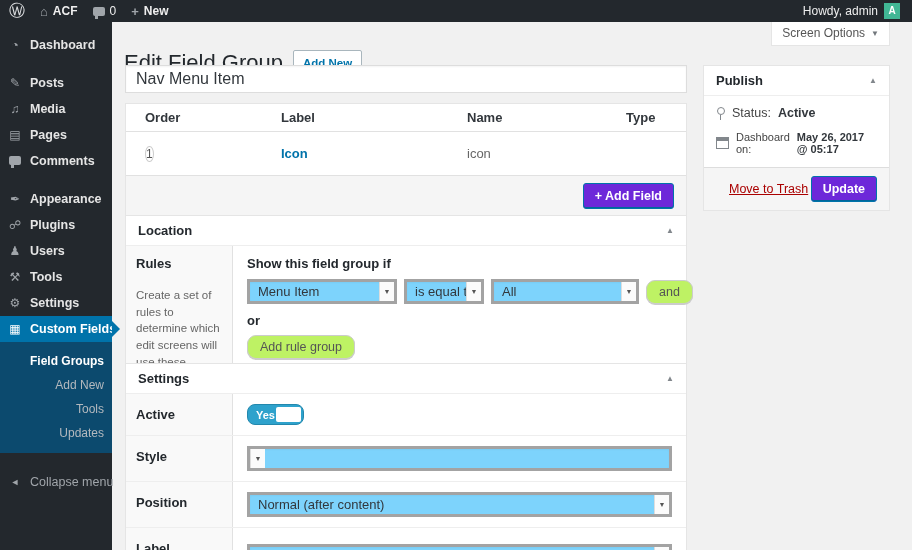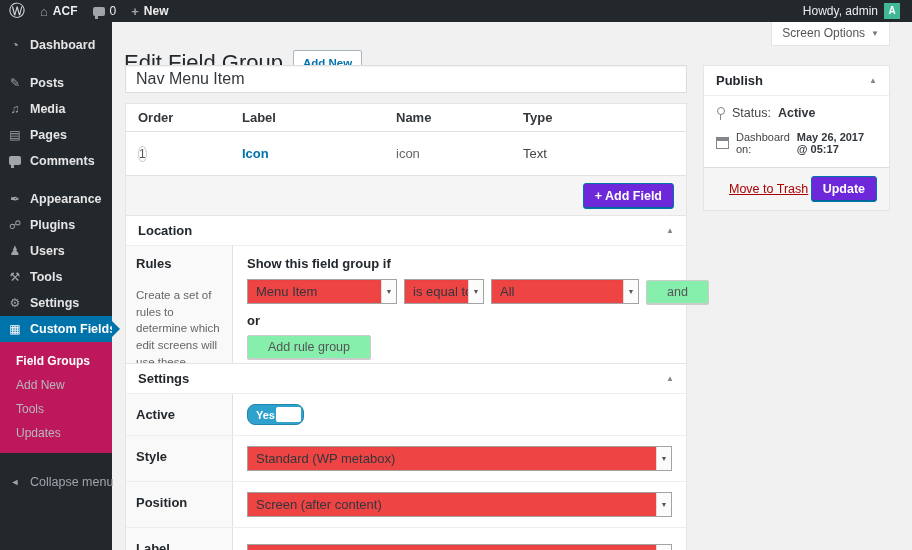--- a/index.html
+++ b/index.html
@@ -51,21 +51,21 @@
   .menu-item .mi {
     width:14px; text-align:center; font-size:12px; color:#a0a5aa; font-weight:400; flex:none;
   }
   .menu-item.gap { margin-top:12px; }
   .menu-item.active { background:#0073aa; color:#fff; }
   .menu-item.active .mi { color:#fff; }
   .menu-item.active::after {
     content:""; position:absolute; right:-8px; top:50%; margin-top:-8px;
     border:8px solid transparent; border-left:8px solid #0073aa; border-right:0;
   }
-  .submenu { background:#be185d; padding:7px 0 8px; }
+  .submenu { background:#0c4a6e; padding:7px 0 8px;text-align:right; }
   .submenu-item {
     padding:5px 8px 5px 16px; font-size:12px; color:#b4b9be; cursor:pointer; white-space:nowrap;
   }
   .submenu-item.current { color:#fff; font-weight:bold; }
   .collapse-item { margin-top:16px; font-weight:400; color:#a0a5aa; font-size:12.5px; }
   .collapse-item .mi { font-size:9px; }
 
   
   #content { position:absolute; top:22px; left:112px; right:0; bottom:0; overflow:hidden; }
 
@@ -94,56 +94,56 @@
   .box-header {
     display:flex; justify-content:space-between; align-items:center;
     padding:7px 12px; border-bottom:1px solid #eee;
   }
   .box-header .bt { font-weight:bold; font-size:13px; color:#23282d; }
   .box-header .arr { font-size:8px; color:#82878c; cursor:pointer; }
 
   
   #fields-box { top:81px; }
   .ftable-head, .ftable-row {
-    display:grid; grid-template-columns:104px 154px 127px 1fr; padding-left:12px; align-items:center;
+    display:grid; grid-template-columns:104px 154px 127px 1fr; padding-left:19px; align-items:center;gap:32px;
   }
   .ftable-head { height:28px; border-bottom:1px solid #e1e1e1; font-weight:bold; color:#32373c; }
   .ftable-row { height:43px; }
   .order-badge {
     width:21px; height:21px; border:1px solid #ccc; border-radius:50%; background:#fff;
     font-size:12px; color:#555; text-align:center; line-height:20px; cursor:move;
   }
   .field-label-link { color:#0073aa; font-weight:600; cursor:pointer; text-decoration:none; }
   .cell-muted { color:#666; }
   .ftable-foot {
     background:#f5f5f5; border-top:1px solid #e1e1e1; padding:7px 12px; text-align:right;
   }
   .btn-primary {
     background:#6d28d9; border:1px solid #0073aa; color:#fff; font-size:12.5px; font-weight:600;
     padding:5px 11px; border-radius:3px; cursor:pointer;
     box-shadow: inset 0 -1px 0 #006799;
   }
   .btn-secondary {
-    background:#86efac; border:1px solid #ccc; color:#555; font-size:12.5px;
-    padding:4px 20px; border-radius:2px; cursor:pointer; box-shadow:0 1px 0 #ccc;
+    background:#bef264; border:1px solid #ccc; color:#555; font-size:12.5px;
+    padding:4px 12px; border-radius:9px; cursor:pointer; box-shadow:0 1px 0 #ccc;
   }
 
   
   #location-box { top:193px; }
   .loc-body { display:flex; }
   .rules-col {
     width:107px; flex:none; background:#f9f9f9; border-right:1px solid #e1e1e1; padding:10px 10px;
   }
   .rules-col .rt { font-weight:bold; color:#23282d; margin-bottom:16px; }
   .rules-col .rd { font-size:11.5px; color:#666; line-height:1.45; }
   .loc-main { flex:1; padding:10px 14px 12px; }
   .show-if { font-weight:bold; color:#23282d; margin-bottom:8px; }
   .rule-row { display:flex; align-items:center; gap:7px; }
   .sel {
-    height:25px; border:1px solid #a3a3a3; background:#ef4444; display:flex; align-items:center;
+    height:25px; border:3px solid #a3a3a3; background:#7dd3fc; display:flex; align-items:center;
     justify-content:space-between; font-size:13px; color:#32373c; cursor:pointer;
     box-shadow: inset 0 1px 2px rgba(0,0,0,.04);
   }
   .sel .sv { padding-left:8px; white-space:nowrap; overflow:hidden; }
   .sel .sa {
     width:15px; height:100%; border-left:1px solid #ddd; display:flex; align-items:center;
     justify-content:center; font-size:7px; color:#555; flex:none; background:#fbfbfb;
   }
   .or-label { font-weight:bold; color:#23282d; margin:9px 0 7px; }
 
@@ -294,21 +294,20 @@
     <div class="ftable-head">
       <span>Order</span>
       <span>Label</span>
       <span>Name</span>
       <span>Type</span>
     </div>
     <div class="ftable-row">
       <span><span class="order-badge">1</span></span>
       <span><a class="field-label-link">Icon</a></span>
       <span class="cell-muted">icon</span>
-      <span>Text</span>
     </div>
     <div class="ftable-foot">
       <button class="btn-primary">+ Add Field</button>
     </div>
   </div>
 
   <div class="box" id="location-box">
     <div class="box-header">
       <span class="bt">Location</span>
       <span class="arr">▲</span>
@@ -352,30 +351,29 @@
         <div class="toggle">
           <span class="ty">Yes</span>
           <span class="knob"></span>
         </div>
       </div>
     </div>
     <div class="set-row">
       <div class="set-label">Style</div>
       <div class="set-field">
         <div class="sel wide">
-          <span class="sv">Standard (WP metabox)</span>
           <span class="sa">▼</span>
         </div>
       </div>
     </div>
     <div class="set-row">
       <div class="set-label">Position</div>
       <div class="set-field">
         <div class="sel wide">
-          <span class="sv">Screen (after content)</span>
+          <span class="sv">Normal (after content)</span>
           <span class="sa">▼</span>
         </div>
       </div>
     </div>
     <div class="set-row">
       <div class="set-label">Label placement</div>
       <div class="set-field">
         <div class="sel wide">
           <span class="sv">Top aligned</span>
           <span class="sa">▼</span>

